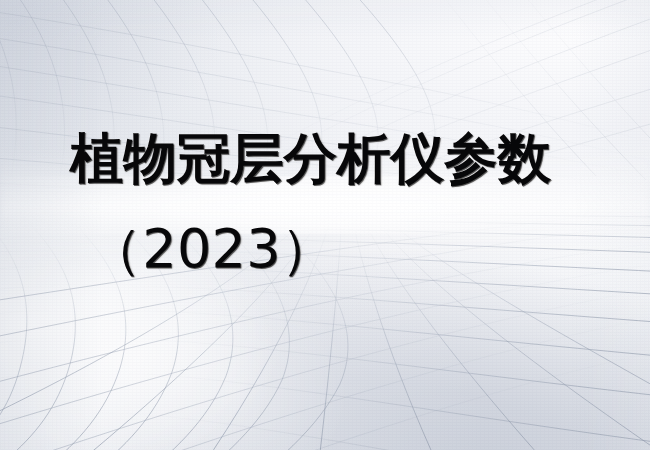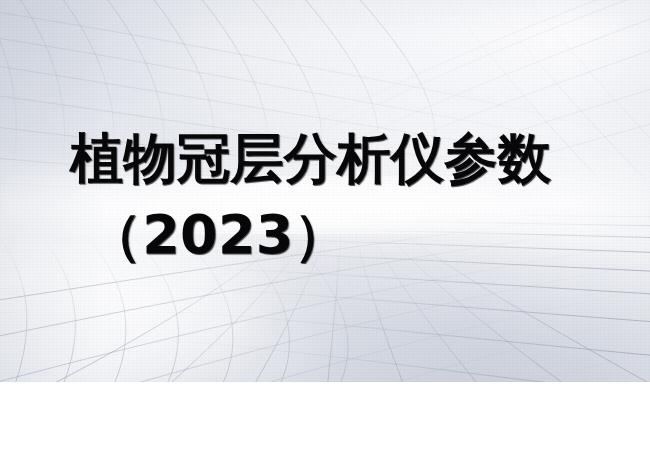--- a/index.html
+++ b/index.html
@@ -9,21 +9,21 @@
     background: #ffffff;
   }
   body {
     font-family: "Liberation Sans", "DejaVu Sans", sans-serif;
   }
 
   
   #banner {
     position: relative;
     width: 650px;
-    height: 382px;
+    height: 450px;
     overflow: hidden;
     background: #e3e6ec;
     isolation: isolate;
   }
 
   
   .bg-layer {
     position: absolute;
     inset: 0;
     pointer-events: none;
@@ -115,24 +115,24 @@
     top: 132px;
     font-size: 54px;
     font-family: "DejaVu Sans", "Liberation Sans", sans-serif;
     font-weight: 700;
     transform: scaleX(0.985);
     transform-origin: left center;
   }
 
   .title-line-year {
     left: 88px;
-    top: 208px;
+    top: 222px;
     font-size: 54px;
     font-family: "DejaVu Sans", "Liberation Sans", sans-serif;
-    font-weight: 700;
+    font-weight: 400;
   }
 
   
   .bg-grain {
     opacity: 0.035;
     mix-blend-mode: multiply;
     background-image:
       repeating-linear-gradient(0deg,   rgba(120,130,148,0.9) 0px, rgba(120,130,148,0.9) 1px, rgba(0,0,0,0) 1px, rgba(0,0,0,0) 3px),
       repeating-linear-gradient(90deg,  rgba(120,130,148,0.7) 0px, rgba(120,130,148,0.7) 1px, rgba(0,0,0,0) 1px, rgba(0,0,0,0) 4px);
   }

